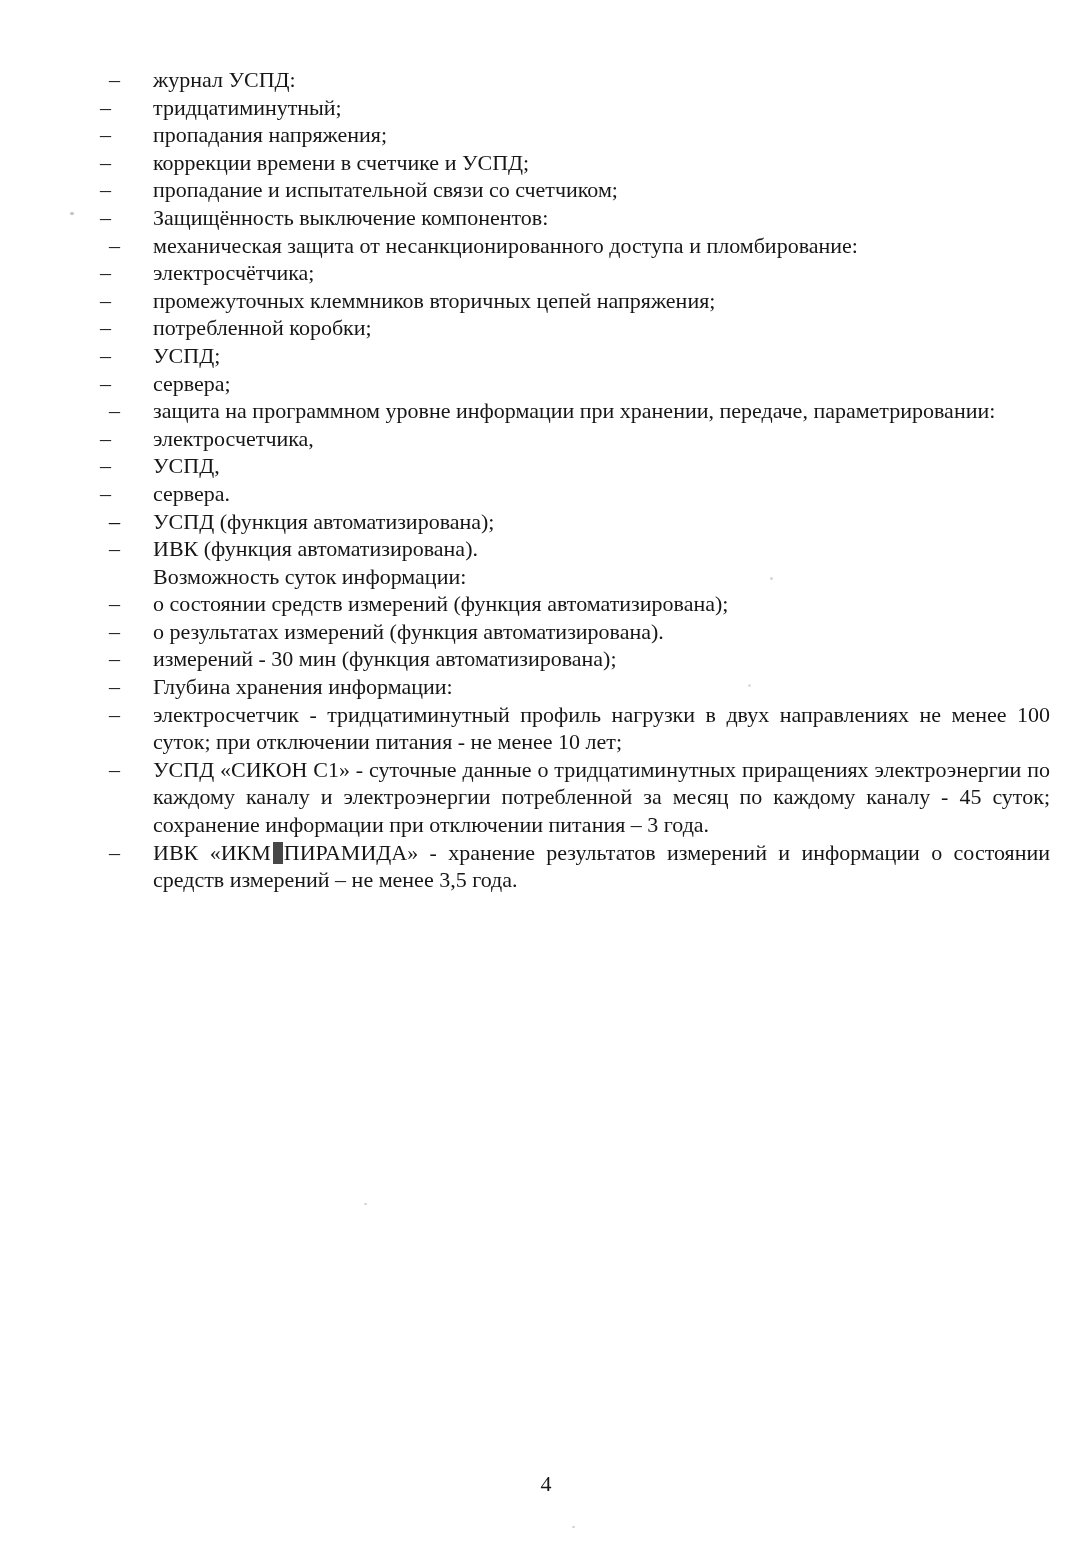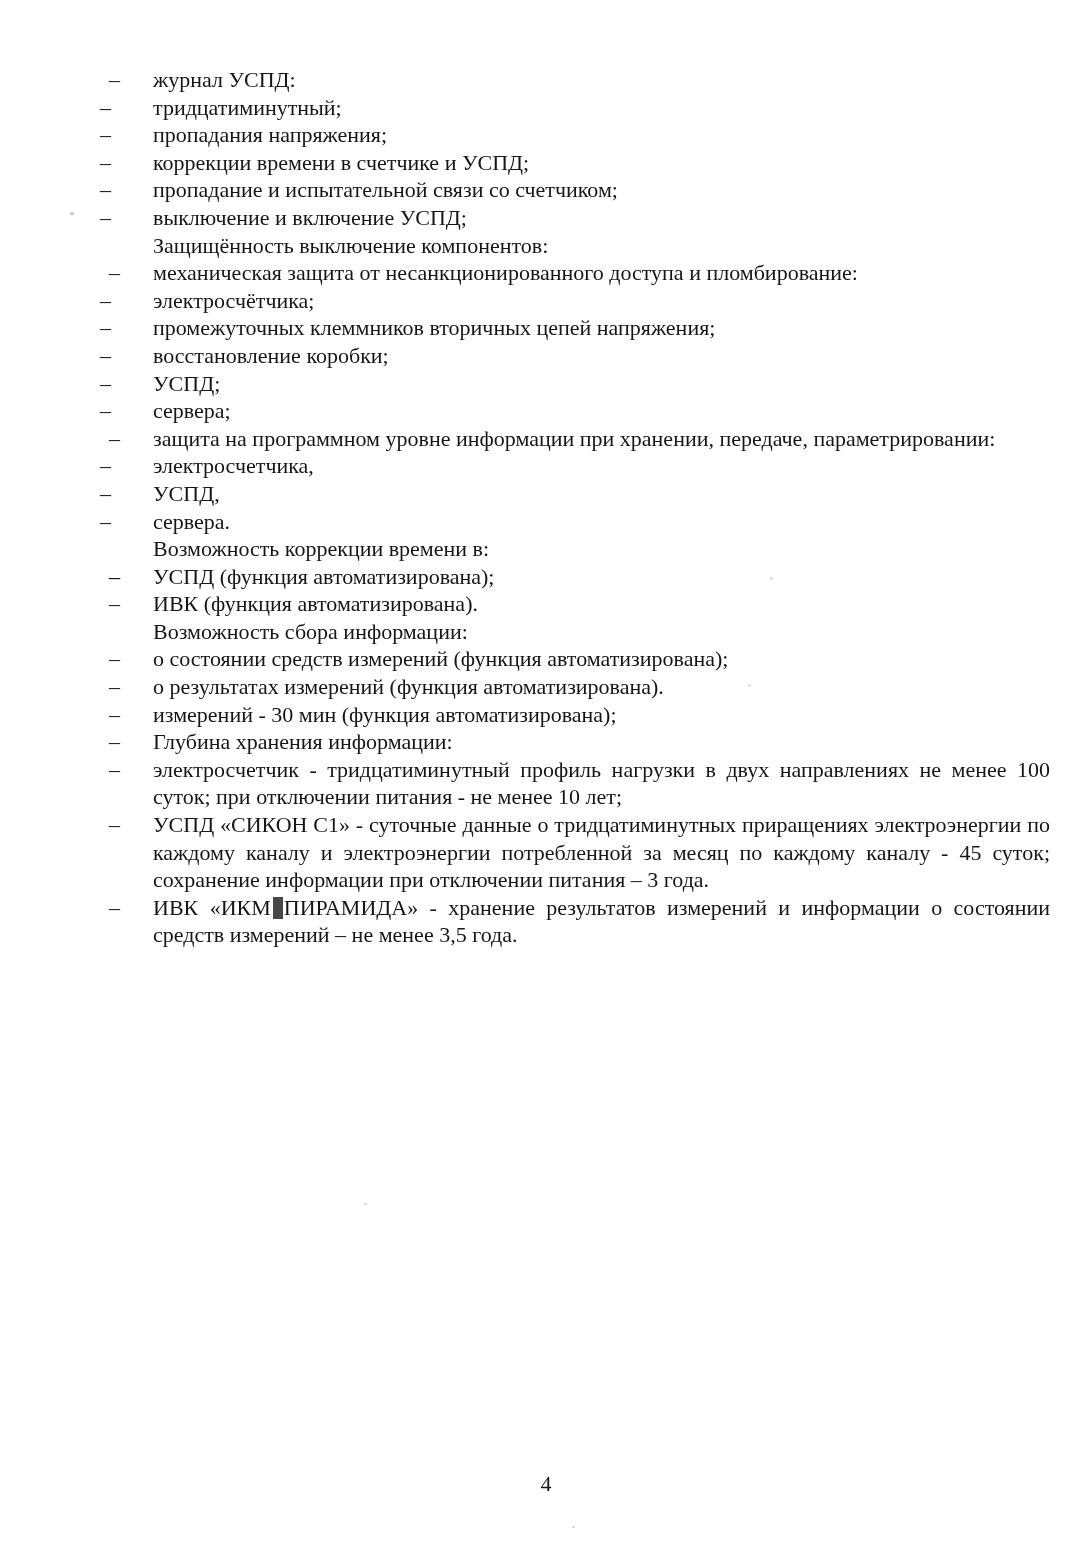--- a/index.html
+++ b/index.html
@@ -57,40 +57,39 @@
 <body>
 
 <div class="page">
   <div class="content">
 
     <p class="li1"><span class="dash">–</span><span>журнал УСПД:</span></p>
     <p class="li2"><span class="dash">–</span><span>тридцатиминутный;</span></p>
     <p class="li2"><span class="dash">–</span><span>пропадания напряжения;</span></p>
     <p class="li2"><span class="dash">–</span><span>коррекции времени в счетчике и УСПД;</span></p>
     <p class="li2"><span class="dash">–</span><span>пропадание и испытательной связи со счетчиком;</span></p>
-    <p class="li2"><span class="dash">–</span><span>выключение и включение УСПД;</span></p>
+    <p class="li2"><span class="dash">–</span></p>
 
     <p class="head">Защищённость выключение компонентов:</p>
     <p class="li1"><span class="dash">–</span><span>механическая защита от несанкционированного доступа и пломбирование:</span></p>
     <p class="li2"><span class="dash">–</span><span>электросчётчика;</span></p>
     <p class="li2"><span class="dash">–</span><span>промежуточных клеммников вторичных цепей напряжения;</span></p>
-    <p class="li2"><span class="dash">–</span><span>восстановление коробки;</span></p>
+    <p class="li2"><span class="dash">–</span><span>потребленной коробки;</span></p>
     <p class="li2"><span class="dash">–</span><span>УСПД;</span></p>
     <p class="li2"><span class="dash">–</span><span>сервера;</span></p>
     <p class="li1"><span class="dash">–</span><span>защита на программном уровне информации при хранении, передаче, параметрировании:</span></p>
     <p class="li2"><span class="dash">–</span><span>электросчетчика,</span></p>
     <p class="li2"><span class="dash">–</span><span>УСПД,</span></p>
     <p class="li2"><span class="dash">–</span><span>сервера.</span></p>
 
-    <p class="head">Возможность коррекции времени в:</p>
     <p class="li1"><span class="dash">–</span></p>
     <p class="li1"><span class="dash">–</span><span>УСПД (функция автоматизирована);</span></p>
     <p class="li1"><span class="dash">–</span><span>ИВК (функция автоматизирована).</span></p>
 
-    <p class="head">Возможность сбора информации:</p>
+    <p class="head">Возможность суток информации:</p>
     <p class="li1"><span class="dash">–</span><span>о состоянии средств измерений (функция автоматизирована);</span></p>
     <p class="li1"><span class="dash">–</span><span>о результатах измерений (функция автоматизирована).</span></p>
 
     <p class="li1"><span class="dash">–</span><span>измерений - 30 мин (функция автоматизирована);</span></p>
     <p class="li1"><span class="dash">–</span></p>
 
     <p class="head">Глубина хранения информации:</p>
     <p class="li1"><span class="dash">–</span><span>электросчетчик - тридцатиминутный профиль нагрузки в двух направлениях не менее 100 суток; при отключении питания - не менее 10 лет;</span></p>
     <p class="li1"><span class="dash">–</span><span>УСПД «СИКОН С1» - суточные данные о тридцатиминутных приращениях электроэнергии по каждому каналу и электроэнергии потребленной за месяц по каждому каналу - 45 суток; сохранение информации при отключении питания – 3 года.</span></p>
     <p class="li1"><span class="dash">–</span><span>ИВК «ИКМ</span><span class="blot"></span><span>ПИРАМИДА» - хранение результатов измерений и информации о состоянии средств измерений – не менее 3,5 года.</span></p>

